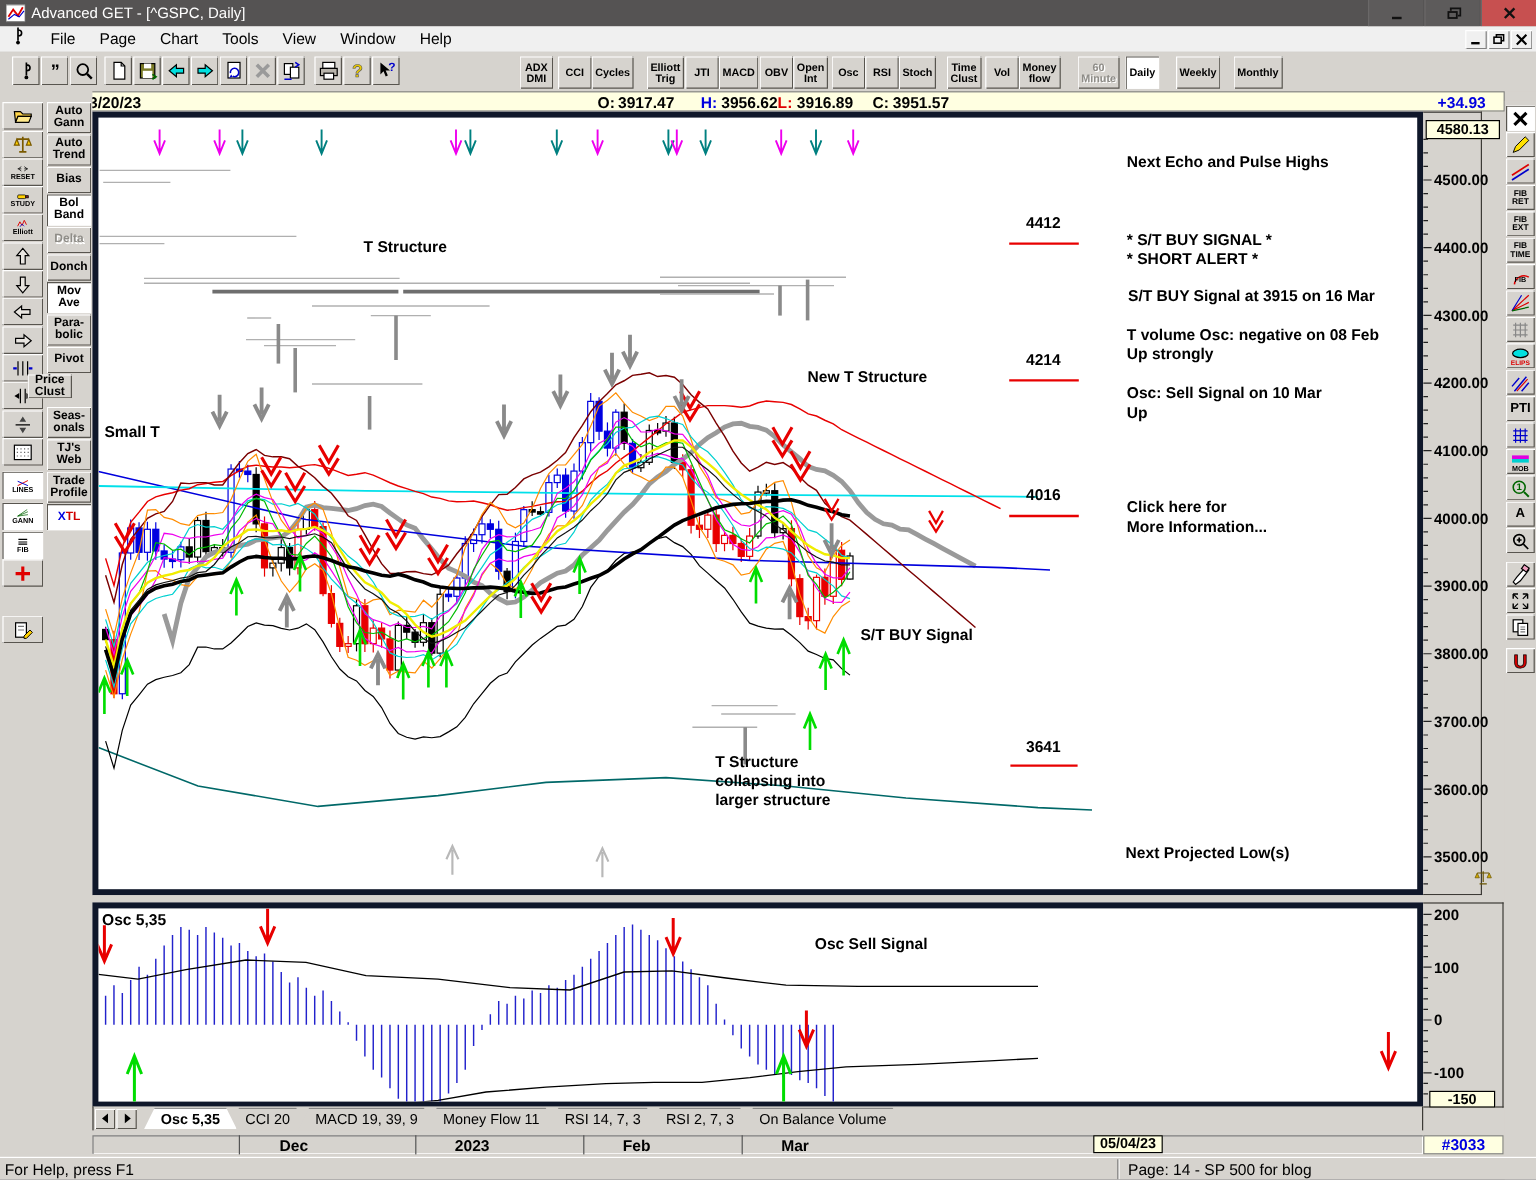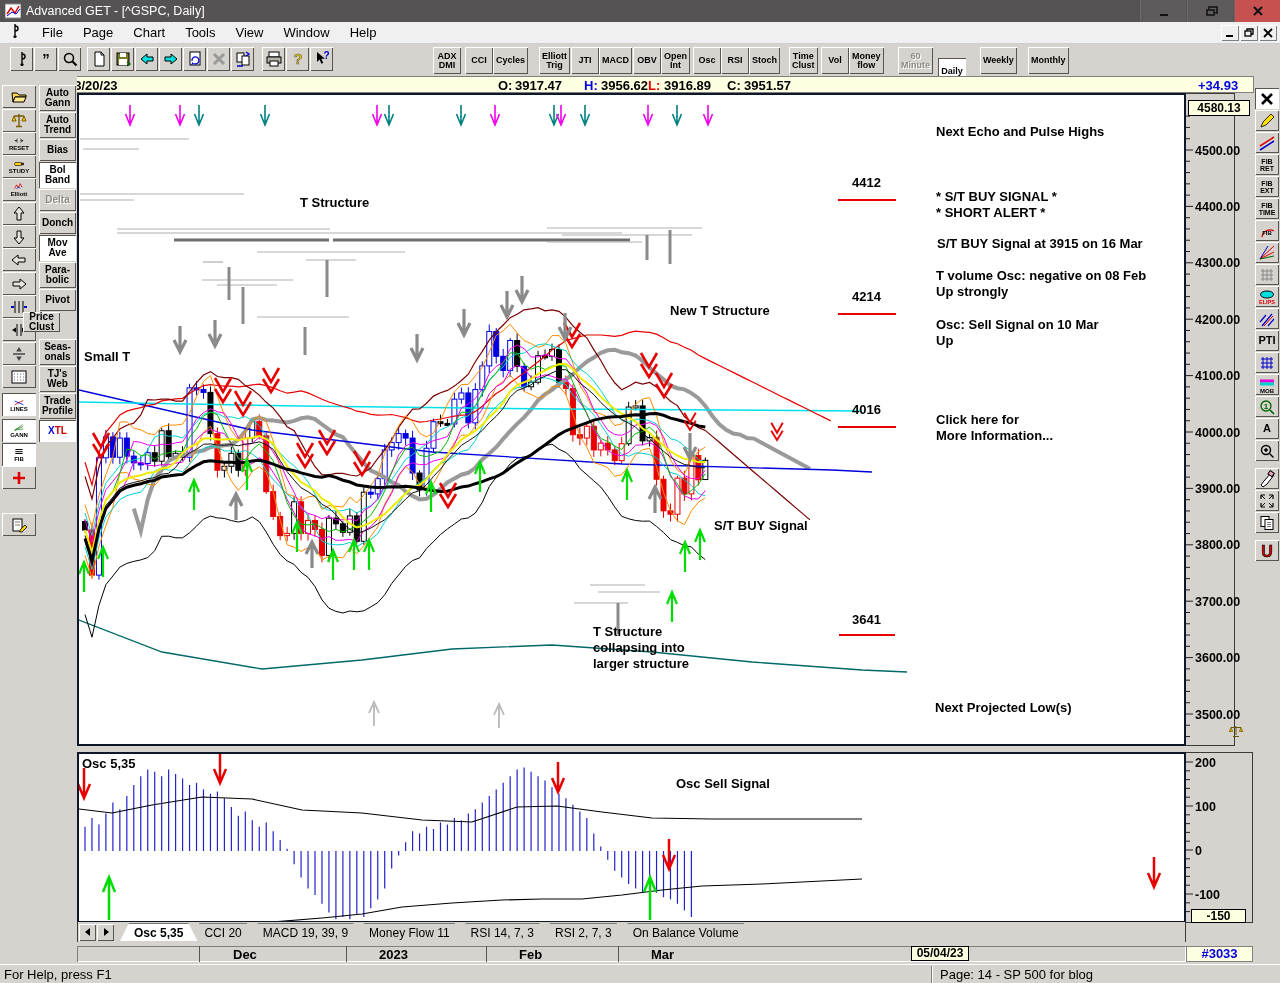--- a/index.html
+++ b/index.html
@@ -21,21 +21,21 @@
   #mdi-controls{position:absolute;right:3px;top:25px;display:flex;}
   #toolbar{left:0;top:44px;width:1280px;height:32px;background:#d6d3ce;}
   .tool24{width:23px;height:24px;}
   .ind-btn{height:27px;min-width:28px;padding:1px 3px;font-size:9px;font-weight:bold;line-height:9px;text-align:center;margin-left:15px;}
   .disabled{color:#8f8d88;text-shadow:1px 1px 0 #fff;}
   #infobar{left:58px;top:76px;width:1196px;height:17px;background:#ffffe1;border:1px solid #808080;font-size:13px;font-weight:bold;}
   #infobar span{position:absolute;top:1px;white-space:nowrap;}
   #leftbar{left:0;top:75px;width:77px;height:908px;background:#d6d3ce;}
   .sbtn{position:absolute;font-size:10px;font-weight:bold;line-height:10px;text-align:center;}
   #rightbar{left:1254px;top:84px;width:26px;height:899px;background:#d6d3ce;}
-  .panel{position:absolute;background:#fff;border:2px solid #0f172a;overflow:hidden;}
+  .panel{position:absolute;background:#fff;border:5px solid #0f172a;overflow:hidden;}
   #chart-panel{left:77px;top:93px;width:1109px;height:653px;}
   #price-axis{left:1186px;top:93px;width:49px;height:653px;background:#d6d3ce;border:1px solid #3c3a36;border-left:none;}
   #osc-panel{left:77px;top:752px;width:1109px;height:171px;}
   #osc-axis{left:1186px;top:752px;width:67px;height:171px;background:#d6d3ce;border:1px solid #3c3a36;border-left:none;}
   .ann{position:absolute;font-size:13px;font-weight:bold;color:#000;white-space:nowrap;}
   .lvl{position:absolute;font-size:13px;font-weight:bold;color:#000;}
   .ybox{position:absolute;background:#ffffe1;border:1px solid #000;font-size:12px;font-weight:bold;text-align:center;}
   #tabbar{left:77px;top:922px;width:1109px;height:20px;background:#d6d3ce;border-left:1px solid #3c3a36;border-right:1px solid #3c3a36;display:flex;align-items:center;}
   .tab{height:18px;padding:2px 14px;font-size:12px;white-space:nowrap;background:#d6d3ce;
        clip-path:polygon(9px 0,calc(100% - 9px) 0,100% 100%,0 100%);margin-right:-7px;border-top:1px solid #777;}
@@ -238,21 +238,21 @@
         <div>Vol</div>
       </div>
       <div class="btn raised ind-btn abs" style="left: 834px; top: 3px;">
         <div>Money</div>
         <div>flow</div>
       </div>
       <div class="btn ind-btn abs raised disabled" style="left: 883px; top: 3px;">
         <div>60</div>
         <div>Minute</div>
       </div>
-      <div class="btn ind-btn abs pressed" style="left: 923px; top: 14px;">
+      <div class="btn ind-btn abs pressed" style="left: 923px; top: 3px;">
         <div>Daily</div>
       </div>
       <div class="btn ind-btn abs raised" style="left: 965px; top: 3px;">
         <div>Weekly</div>
       </div>
       <div class="btn ind-btn abs raised" style="left: 1013px; top: 3px;">
         <div>Monthly</div>
       </div>
     </div>
 

